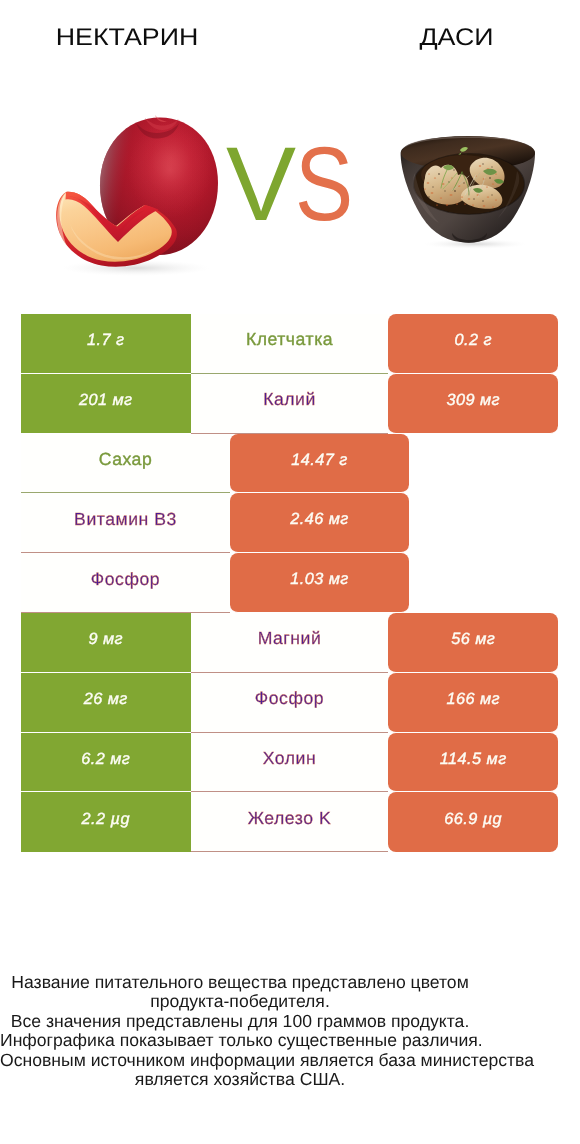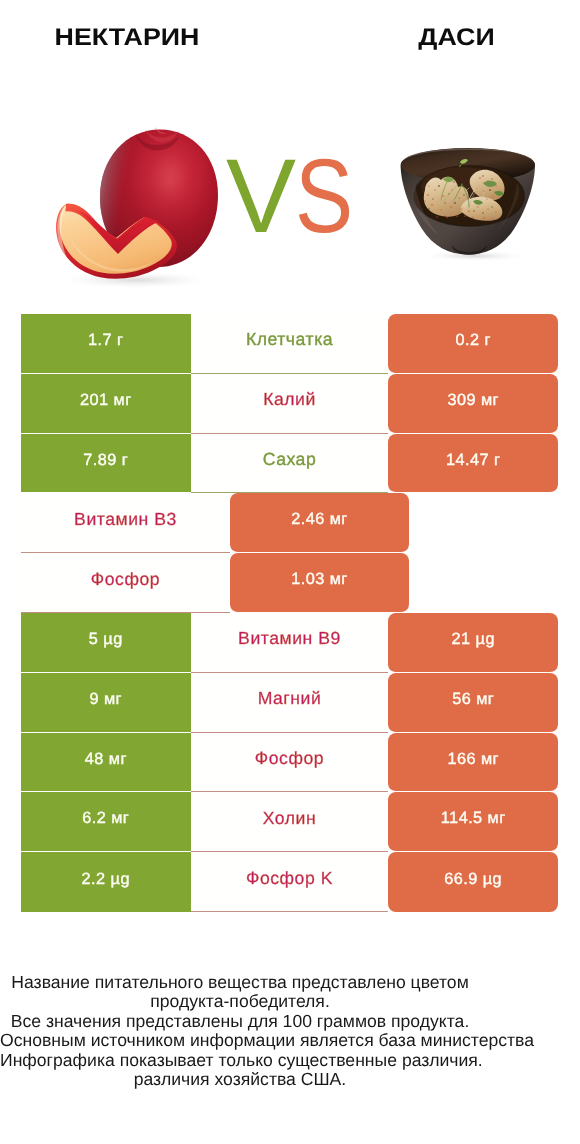--- a/index.html
+++ b/index.html
@@ -5,26 +5,26 @@
 <style>
   html,body{margin:0;padding:0;}
   body{width:580px;height:1144px;background:#ffffff;
        font-family:"Liberation Sans",sans-serif;overflow:hidden;
        -webkit-font-smoothing:antialiased;text-rendering:geometricPrecision;}
   .page{position:relative;width:580px;height:1144px;background:#fff;}
 
   
   .titles{position:absolute;left:0;top:0;width:580px;height:60px;}
   .title{position:absolute;top:24.5px;font-size:26.8px;line-height:26.8px;
-         color:#0d0d0d;font-weight:700;white-space:nowrap;letter-spacing:0px;}
+         color:#0d0d0d;font-weight:400;white-space:nowrap;letter-spacing:0px;}
   .title span{display:inline-block;transform:scaleY(0.90);transform-origin:center top;}
   .title-left{left:0;width:254px;text-align:center;}
   .title-right{left:329px;width:255px;text-align:center;}
 
-  .hero{position:absolute;left:0;top:12px;width:580px;height:300px;}
+  .hero{position:absolute;left:0;top:0;width:580px;height:300px;}
   .hero-left{position:absolute;left:50px;top:112px;width:178px;height:164px;}
   .hero-right{position:absolute;left:399px;top:133px;width:140px;height:116px;}
   .vs{position:absolute;left:226px;top:132px;font-size:105px;line-height:105px;
       font-weight:400;white-space:nowrap;letter-spacing:-2px;}
   .vs .v{color:#7ea62f;}
   .vs .s{color:#e3704b;display:inline-block;transform:scaleX(0.83);transform-origin:left center;margin-left:1px;}
 
   
   .table{position:absolute;left:21px;top:314px;width:537px;}
   .row{height:59.8px;display:flex;align-items:stretch;}
@@ -32,22 +32,22 @@
         line-height:1;padding-bottom:6.5px;}
   .cell-left,.cell-right{width:179px;color:#fdfdf5;font-size:16.3px;font-weight:400;
         letter-spacing:0.45px;-webkit-text-stroke:0.4px #fdfdf5;}
   .cell-mid{width:209px;background:#fffffd;font-size:17.6px;font-weight:400;
         letter-spacing:0.55px;}
   .g .cell-mid{-webkit-text-stroke:0.38px #7a9a3d;}
   .o .cell-mid{-webkit-text-stroke:0.38px #d26a4a;}
   .win-left .cell-left,.win-right .cell-left{background:#81a732;}
   .win-left .cell-right,.win-right .cell-right{background:#e06c47;border-radius:8px;}
   .g .cell-mid{color:#7a9a3d;border-bottom:1px solid #9aa86e;}
-  .o .cell-mid{color:#be185d;border-bottom:1px solid #c09086;}
-  .cell-left,.cell-right{border-bottom:1.4px solid #ffffff;}
+  .o .cell-mid{color:#4c1d95;border-bottom:1px solid #c09086;}
+  .cell-left,.cell-right{border-bottom:1.4px solid #ffffff;font-style:italic;}
   .row:last-child .cell-left,.row:last-child .cell-right{border-bottom:0;}
 
   
   .footer{position:absolute;left:0;top:973px;width:480px;text-align:center;
           color:#191919;font-size:17.6px;line-height:19.4px;font-weight:400;}
   .footer div{white-space:nowrap;}
 </style>
 </head>
 <body>
 
@@ -304,61 +304,55 @@
         <div class="cell cell-left">1.7 г</div>
         <div class="cell cell-mid">Клетчатка</div>
         <div class="cell cell-right">0.2 г</div>
       </div>
       <div class="row win-right o">
         <div class="cell cell-left">201 мг</div>
         <div class="cell cell-mid">Калий</div>
         <div class="cell cell-right">309 мг</div>
       </div>
       <div class="row win-left g">
-        <div class="cell cell-left">7.89 г</div>
         <div class="cell cell-mid">Сахар</div>
         <div class="cell cell-right">14.47 г</div>
       </div>
       <div class="row win-right o">
         <div class="cell cell-mid">Витамин B3</div>
         <div class="cell cell-right">2.46 мг</div>
       </div>
       <div class="row win-right o">
         <div class="cell cell-mid">Фосфор</div>
         <div class="cell cell-right">1.03 мг</div>
-      </div>
-      <div class="row win-right o">
-        <div class="cell cell-left">5 µg</div>
-        <div class="cell cell-mid">Витамин B9</div>
-        <div class="cell cell-right">21 µg</div>
       </div>
       <div class="row win-right o">
         <div class="cell cell-left">9 мг</div>
         <div class="cell cell-mid">Магний</div>
         <div class="cell cell-right">56 мг</div>
       </div>
       <div class="row win-right o">
-        <div class="cell cell-left">48 мг</div>
+        <div class="cell cell-left">26 мг</div>
         <div class="cell cell-mid">Фосфор</div>
         <div class="cell cell-right">166 мг</div>
       </div>
       <div class="row win-right o">
         <div class="cell cell-left">6.2 мг</div>
         <div class="cell cell-mid">Холин</div>
         <div class="cell cell-right">114.5 мг</div>
       </div>
       <div class="row win-right o">
         <div class="cell cell-left">2.2 µg</div>
-        <div class="cell cell-mid">Фосфор K</div>
+        <div class="cell cell-mid">Железо K</div>
         <div class="cell cell-right">66.9 µg</div>
       </div>
     </div>
 
   <div class="footer" id="footer-notes">
       <div>Название питательного вещества представлено цветом</div>
       <div>продукта-победителя.</div>
       <div>Все значения представлены для 100 граммов продукта.</div>
+      <div>Инфографика показывает только существенные различия.</div>
       <div>Основным источником информации является база министерства</div>
-      <div>Инфографика показывает только существенные различия.</div>
-      <div>различия хозяйства США.</div>
+      <div>является хозяйства США.</div>
     </div>
 
 </div>
 
 </body></html>

